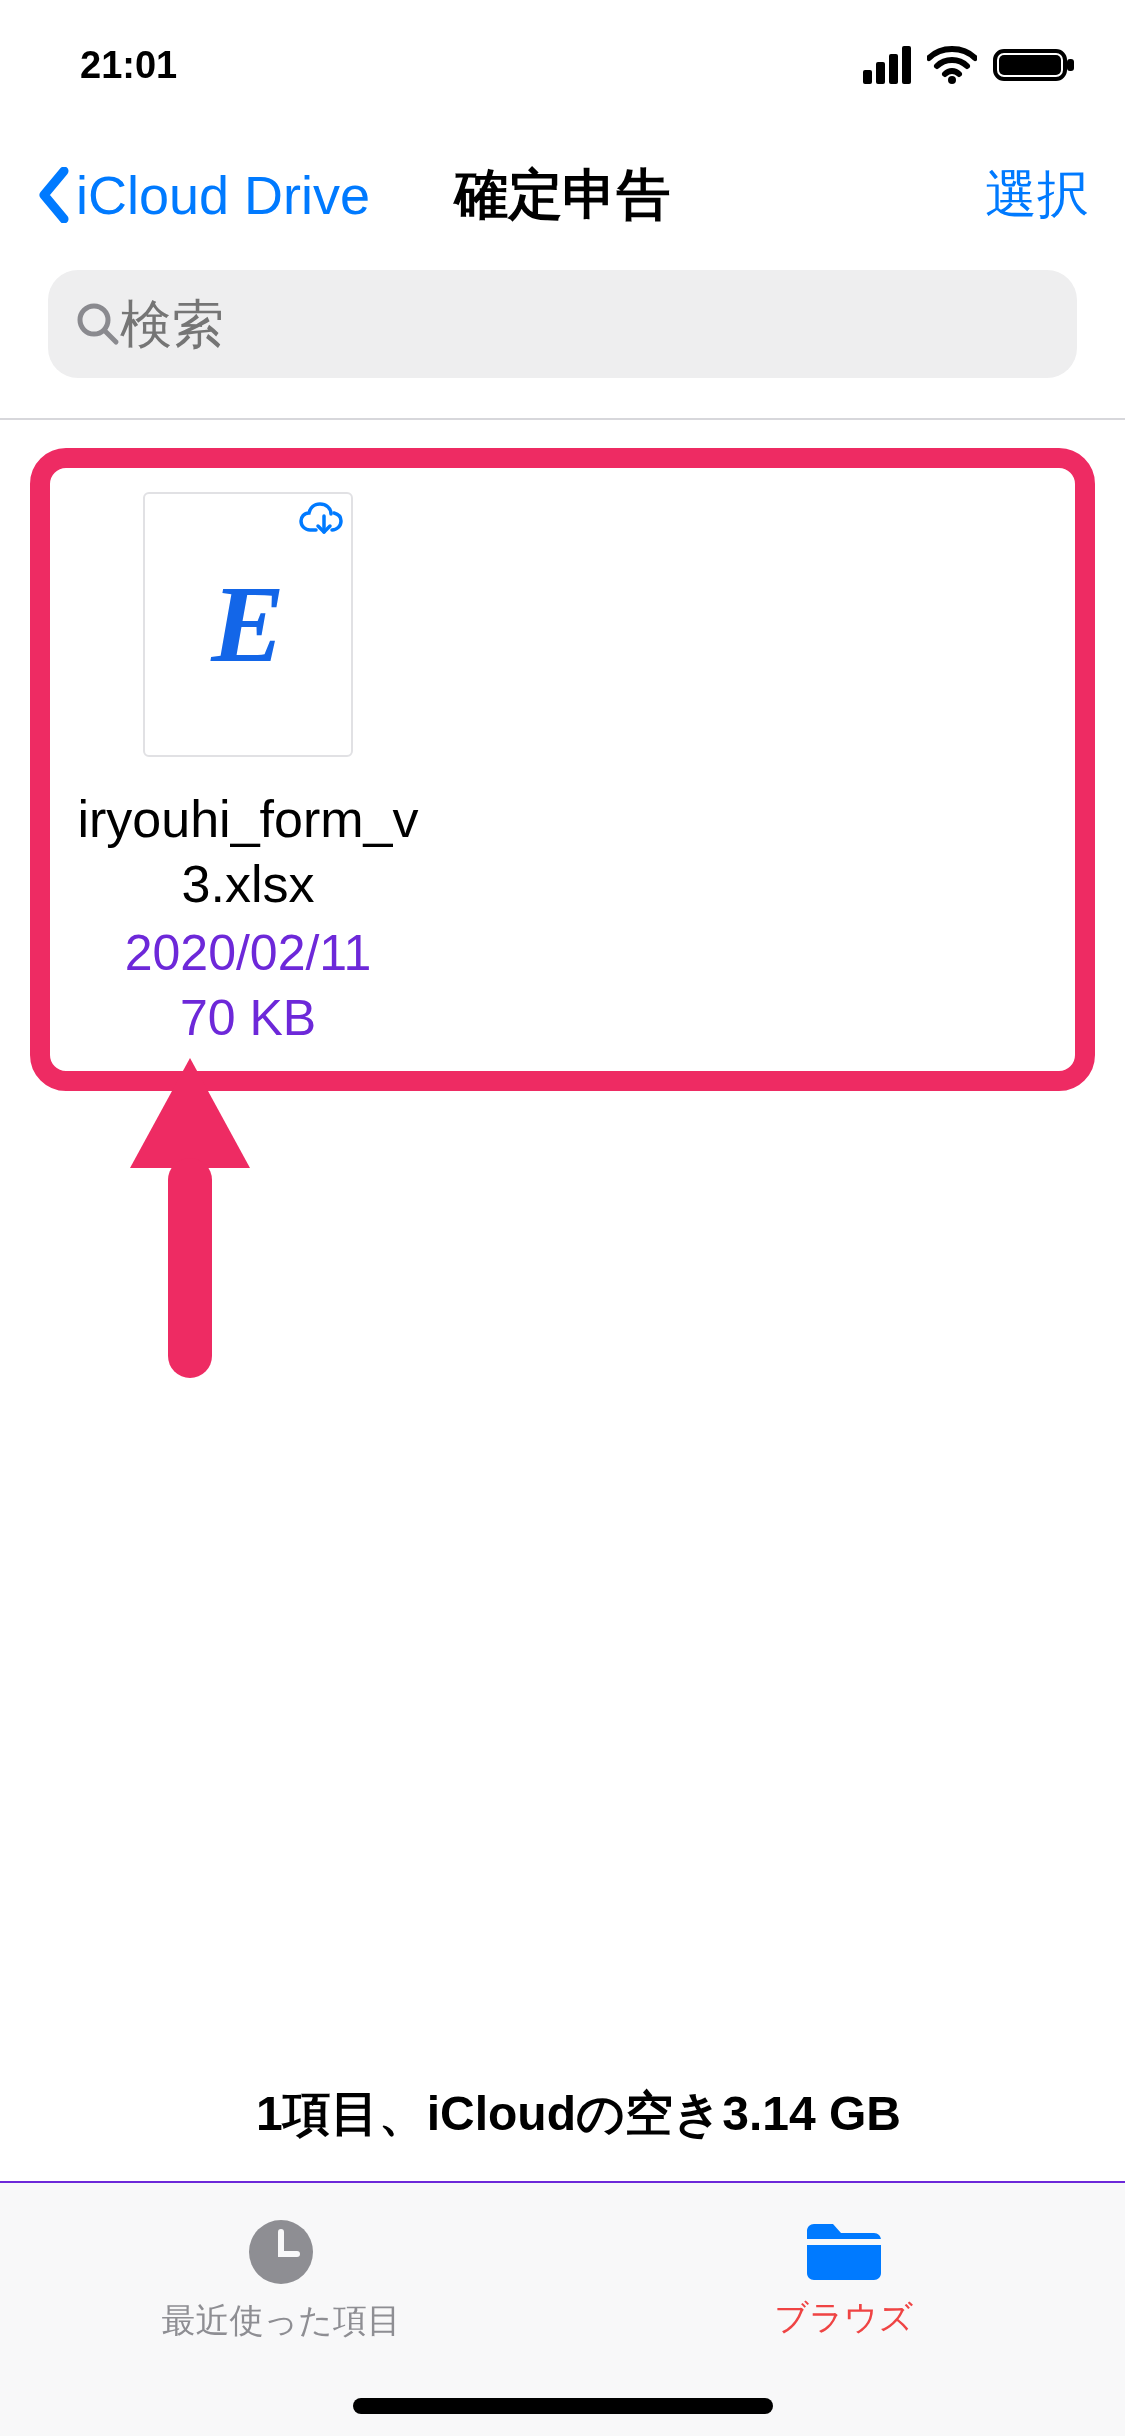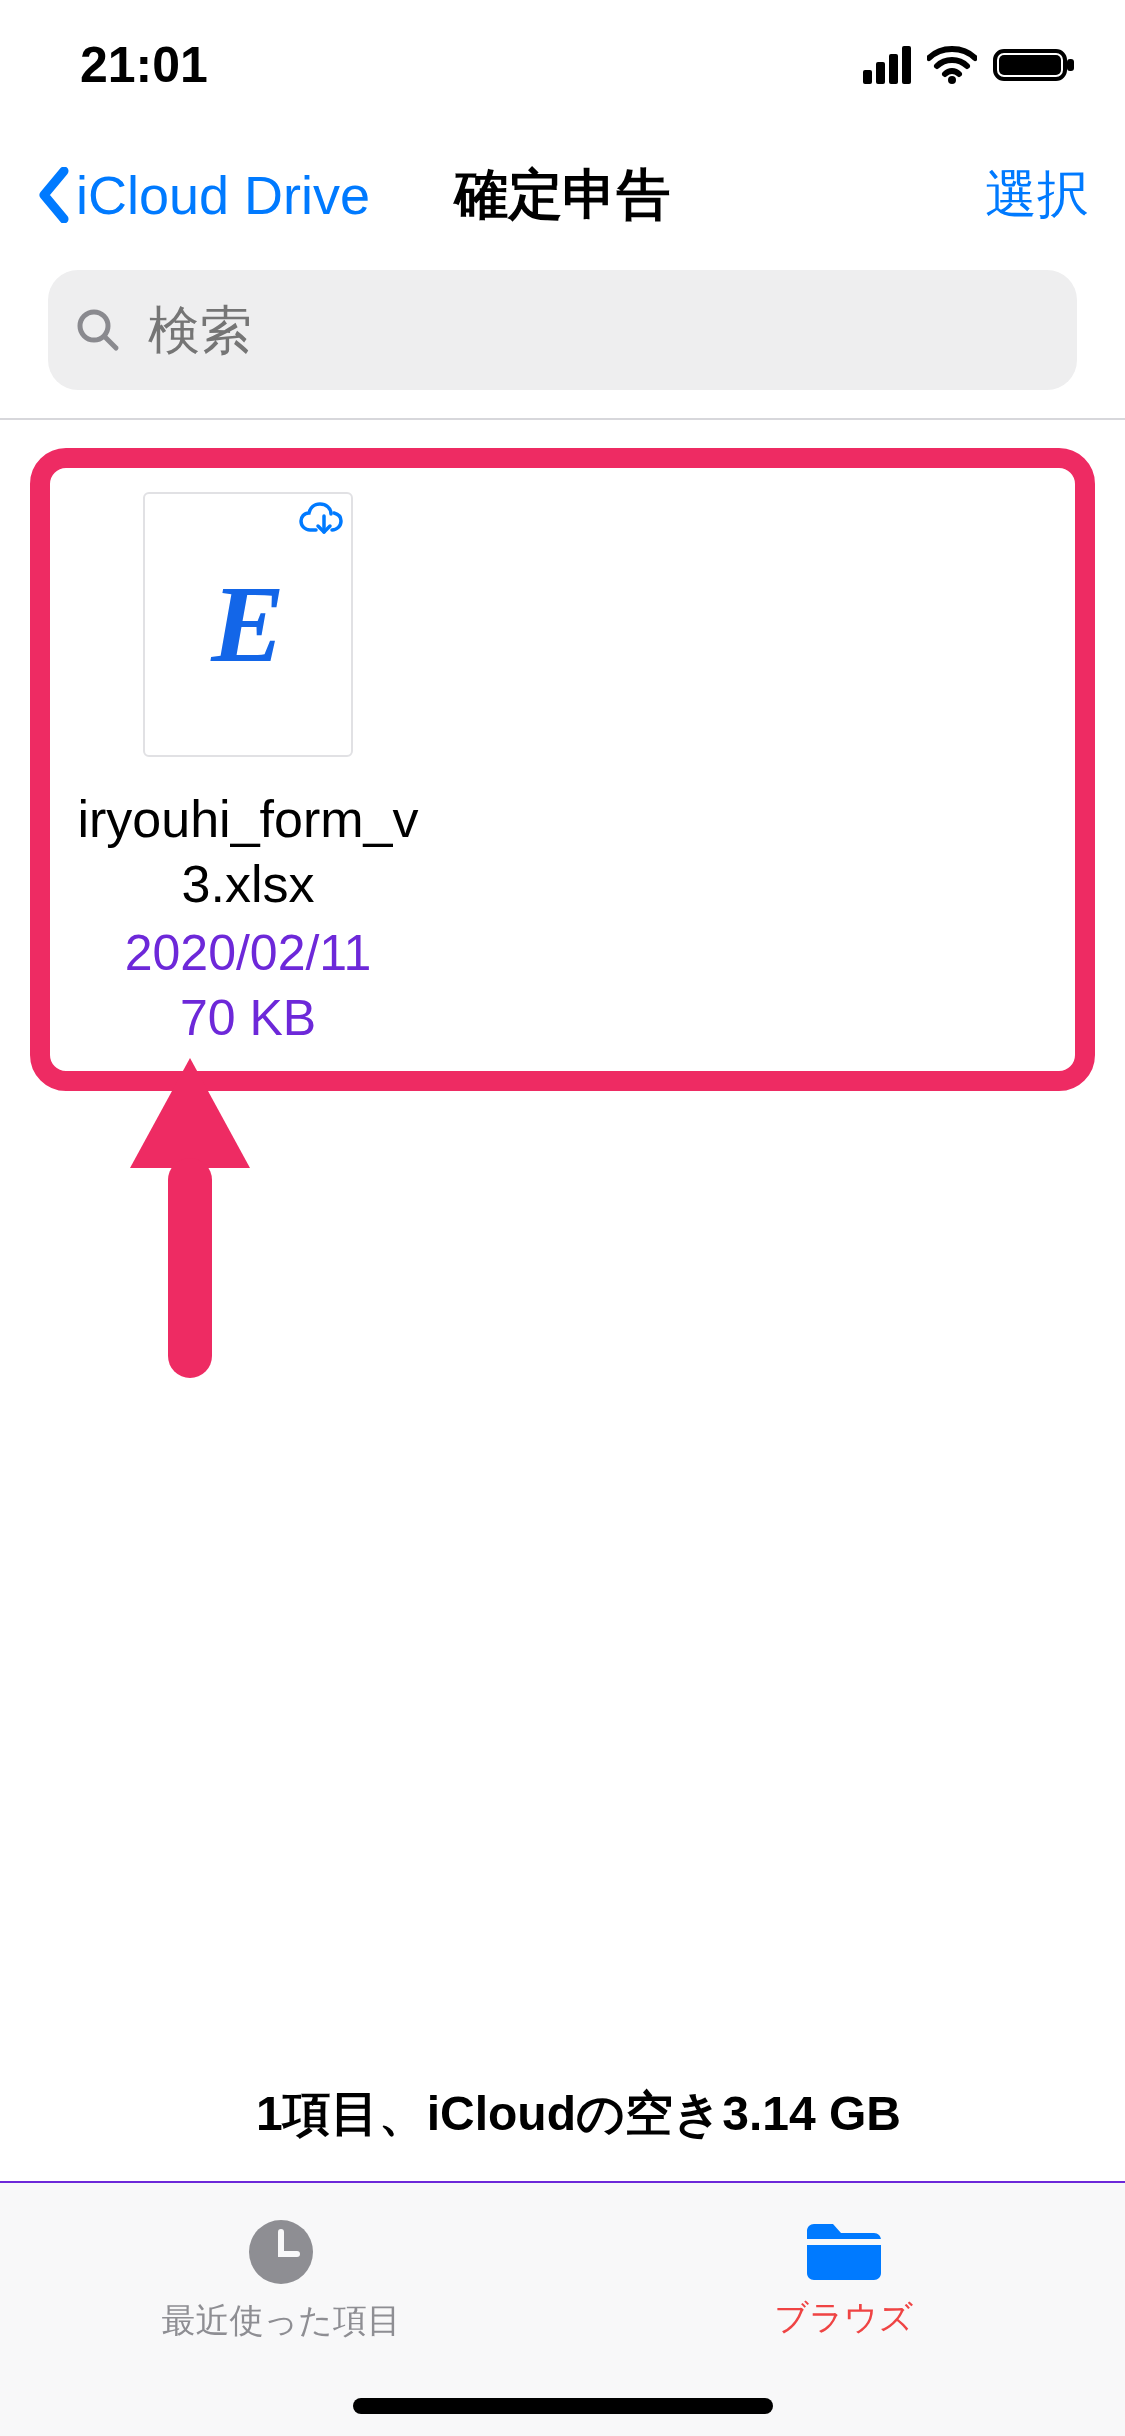--- a/index.html
+++ b/index.html
@@ -15,21 +15,21 @@
   .status-bar {
     position: absolute;
     top: 0; left: 0; right: 0;
     height: 130px;
     display: flex;
     align-items: center;
     justify-content: space-between;
     padding: 0 48px 0 80px;
   }
   .status-time {
-    font-size: 50px;
+    font-size: 38px;
     font-weight: 600;
   }
   .status-icons {
     display: flex;
     align-items: center;
     gap: 16px;
   }
   .cell-bars {
     display: flex;
     align-items: flex-end;
@@ -70,27 +70,27 @@
   }
   .select-btn {
     margin-left: auto;
     color: #007aff;
     font-size: 52px;
   }
   
   .search-wrap {
     position: absolute;
     top: 270px; left: 48px; right: 48px;
-    height: 120px;
+    height: 108px;
     background: #eeeeef;
     border-radius: 30px;
     display: flex;
     align-items: center;
     padding: 0 28px;
-    gap: 28px;
+    gap: 0;
   }
   .search-input {
     border: none;
     background: transparent;
     font-size: 52px;
     color: #888;
     outline: none;
     flex: 1;
   }
   .divider {

